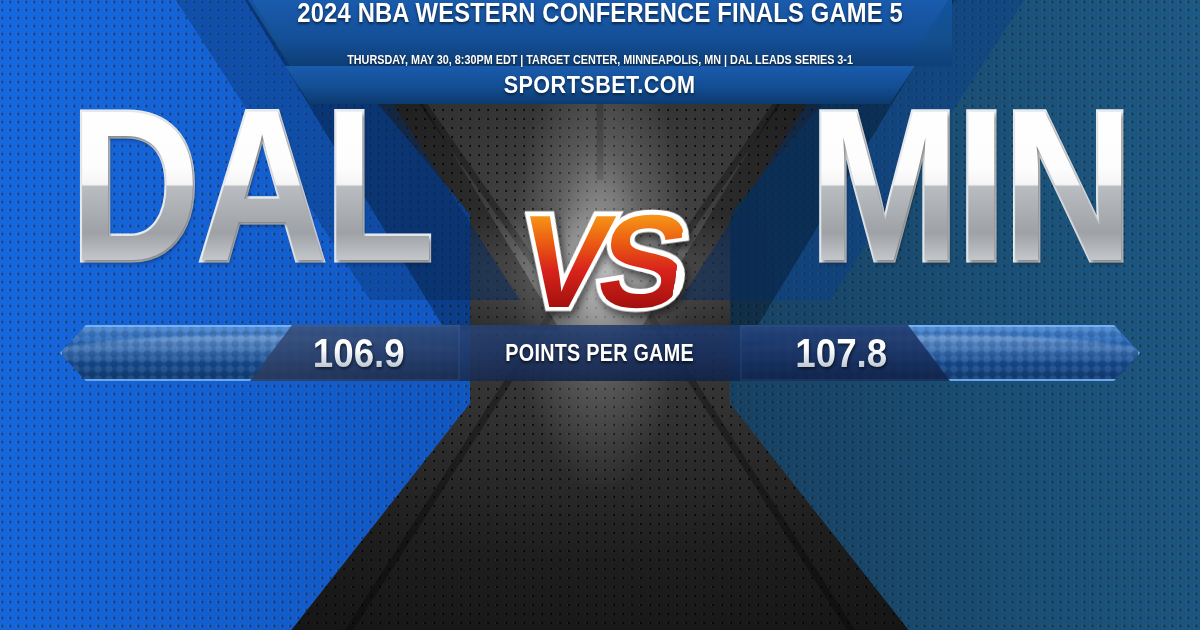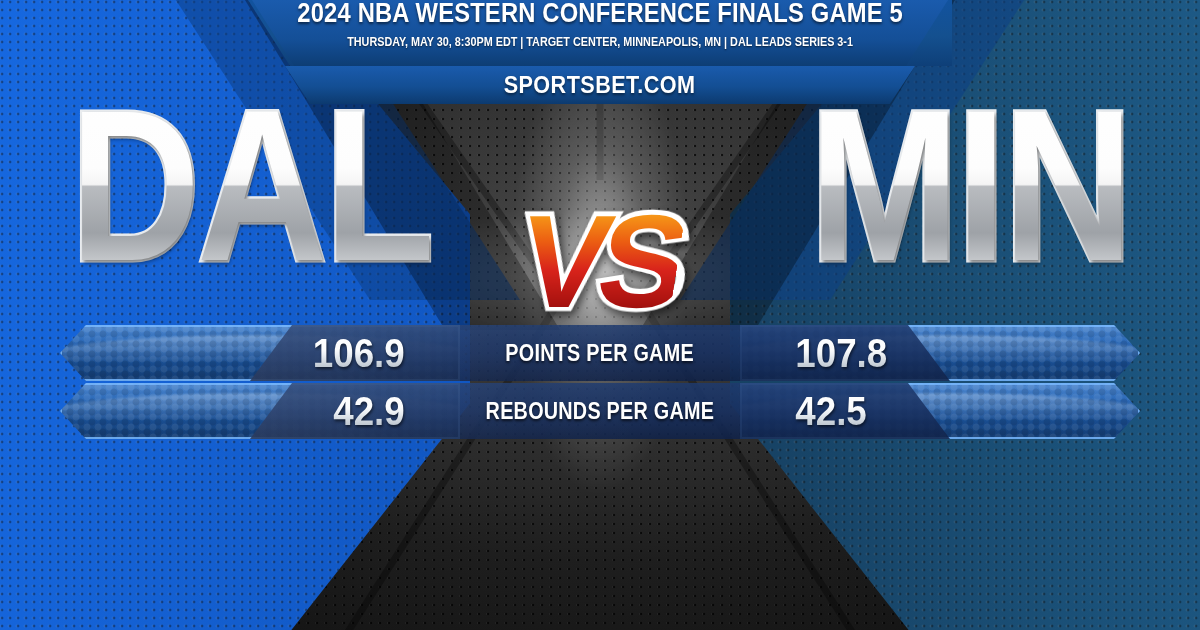--- a/index.html
+++ b/index.html
@@ -71,21 +71,21 @@
     z-index:6;
   }
   .header-wide{
     position:absolute; left:0; right:0; top:0; height:66px;
     background:linear-gradient(180deg,#1a5bad 0%, #144f97 60%, #0d3d74 100%);
     clip-path:polygon(252px 0, 948px 0, 906px 100%, 294px 100%);
     z-index:6;
   }
   .header-txt{
     position:absolute; left:0; right:0; top:0; height:66px; z-index:8;
-    display:flex; flex-direction:column; align-items:center; justify-content:flex-start;
+    display:flex; flex-direction:column; align-items:center; justify-content:space-between;
     text-align:center; color:#fff;
   }
   .title{
     font-size:27px; font-weight:700; letter-spacing:.2px; line-height:1;
     transform:scaleX(.88); transform-origin:center;
     text-shadow:0 2px 3px rgba(0,0,0,.55);
     white-space:nowrap;
   }
   .subtitle{
     margin-top:8px; font-size:13.5px; font-weight:700; line-height:1;
@@ -295,32 +295,16 @@
       <div class="side-edge edge-r"></div>
       <div class="val val-r">107.8</div>
       <div class="label">
         <div class="sheen"></div>
         <div class="label-txt">POINTS PER GAME</div>
       </div>
     </div>
 
 
 
-    <div class="row">
-      <div class="side side-l">
-          <div class="arc"></div>
-        </div>
-      <div class="side-edge edge-l"></div>
-      <div class="val val-l">42.9</div>
-      <div class="side side-r">
-          <div class="arc"></div>
-        </div>
-      <div class="side-edge edge-r"></div>
-      <div class="val val-r">42.5</div>
-      <div class="label">
-        <div class="sheen"></div>
-        <div class="label-txt">REBOUNDS PER GAME</div>
-      </div>
-    </div>
 
 
   </div>
 </div>
 
 </body></html>

